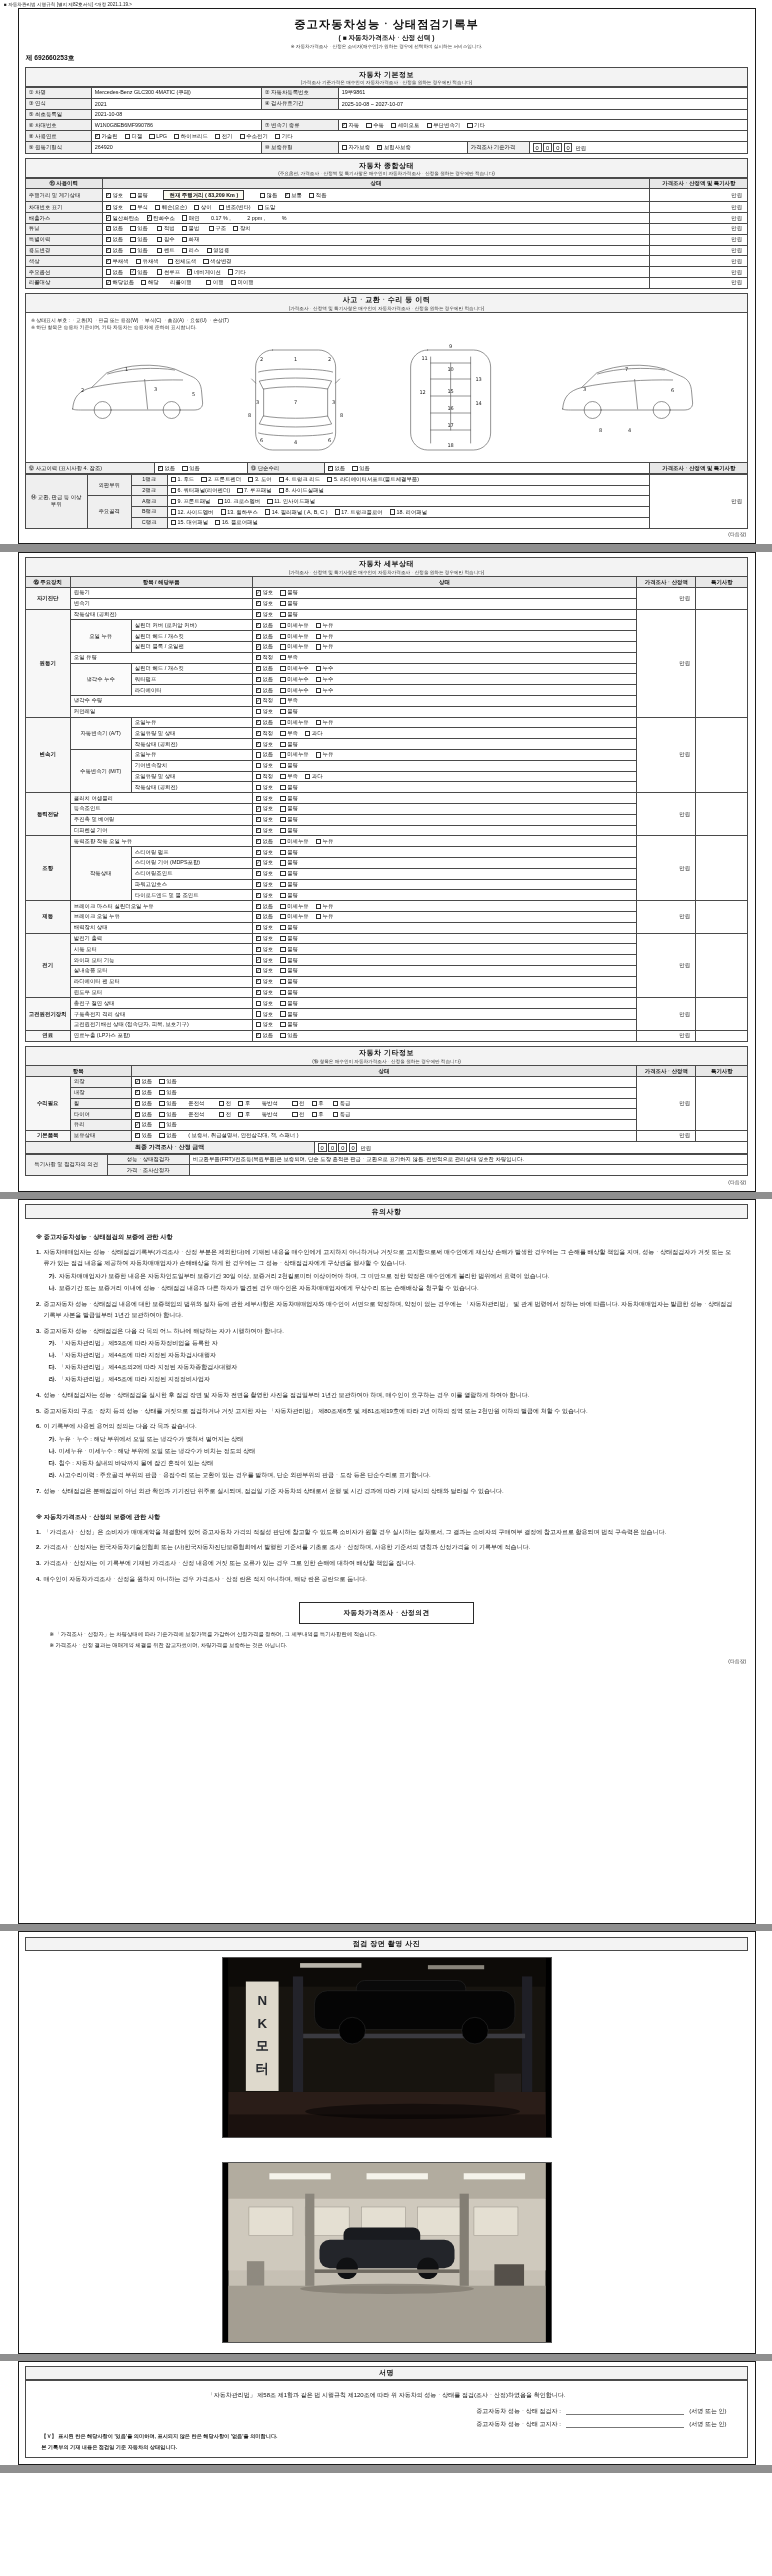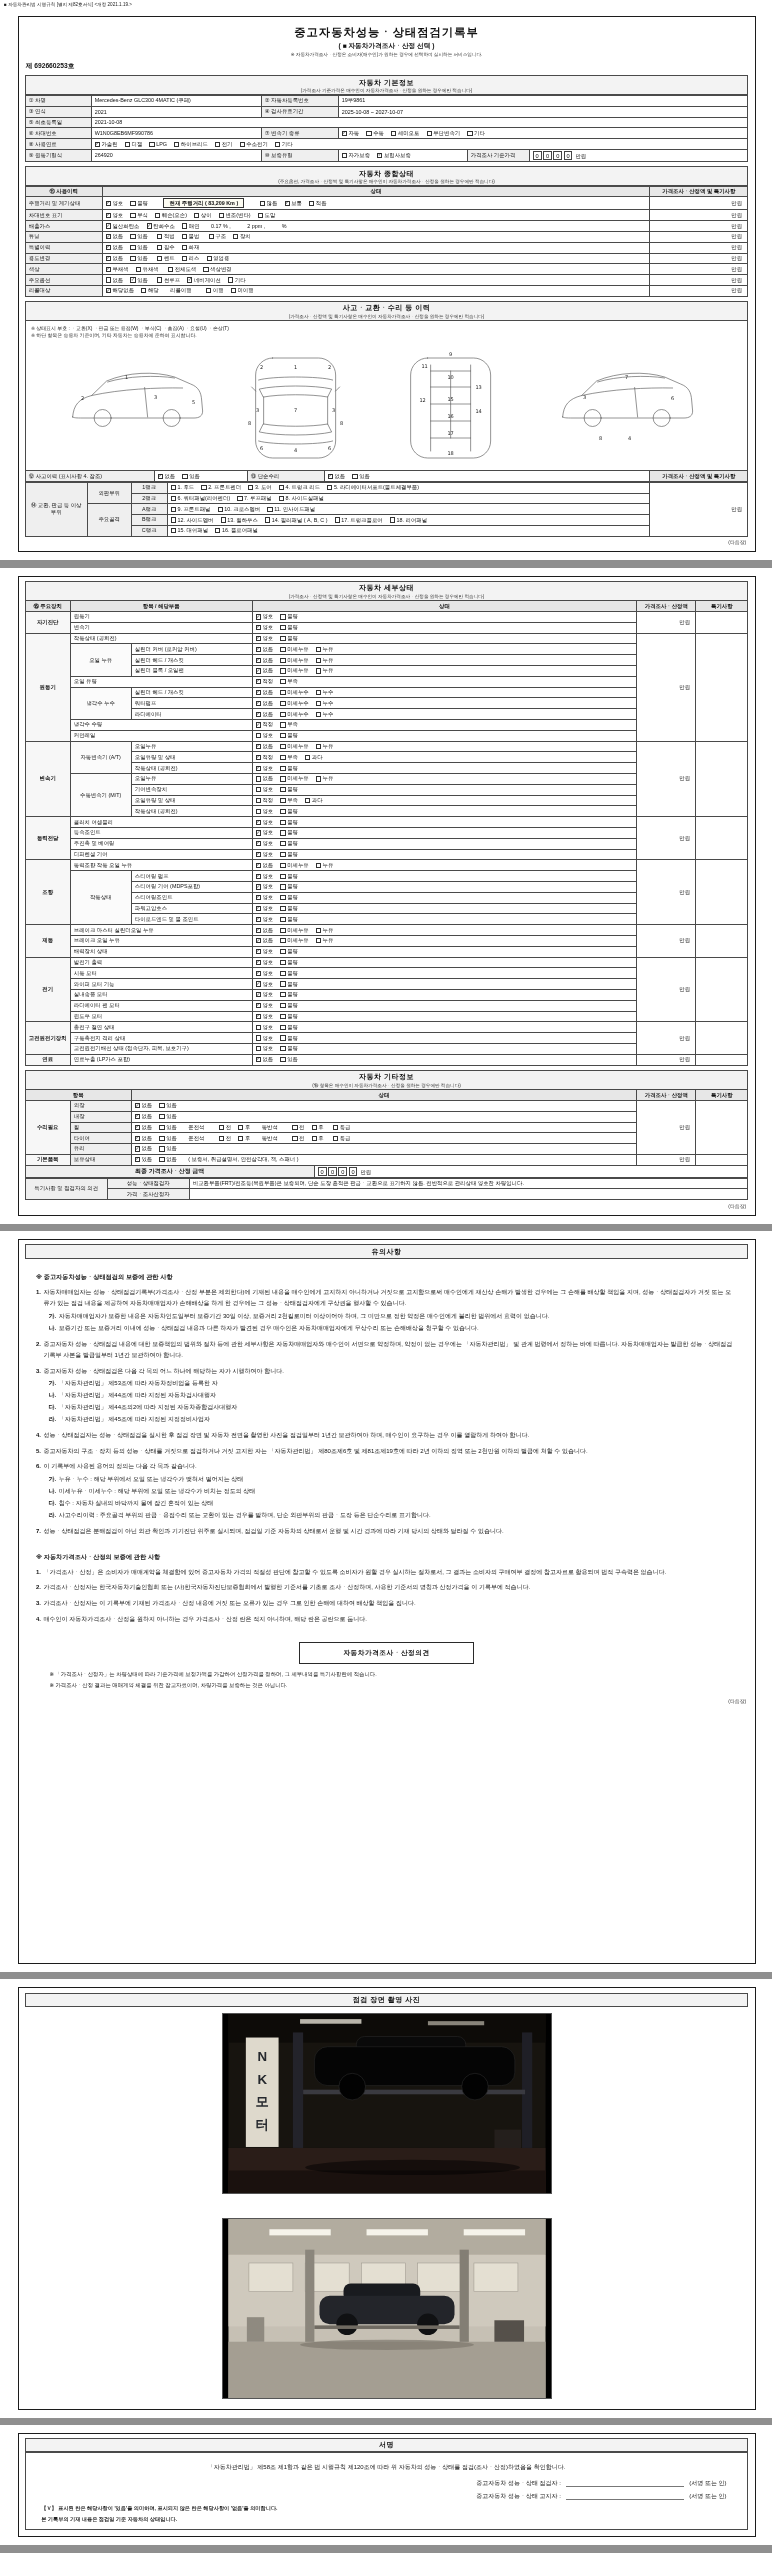--- a/index.html
+++ b/index.html
@@ -1,21 +1,21 @@
 <!DOCTYPE html>
 <html lang="ko" style="font-size:8.2px"><head>
 <meta charset="utf-8">
 <title>중고자동차성능·상태점검기록부</title>
 <style>
   *{box-sizing:border-box;margin:0;padding:0}
   html,body{background:#ffffff}
   body{width:773px;font-family:"Liberation Sans","DejaVu Sans",sans-serif;color:#111;font-size:5.7px}
   .topline{font-size:4.6px;color:#222;padding:1.5px 4.1px 1px}
   .gap{height:7.2px;background:#8f8f8f;width:773px}
-  .card{width:738px;margin:8px auto;border:0.8px solid #1c1c1c;background:#fff;padding:4.1px 6.2px 6.2px}
+  .card{width:738px;margin:0 auto;border:0.8px solid #1c1c1c;background:#fff;padding:4.1px 6.2px 6.2px}
   .title-wrap{text-align:center;padding:4.1px 0 1px}
   .title{font-size:11.3px;font-weight:bold;letter-spacing:1px}
   .subtitle{font-size:6.7px;font-weight:bold;margin-top:2.1px}
   .subnote{font-size:4.6px;color:#333;margin-top:1.5px}
   .docno{font-size:6.7px;font-weight:bold;margin:4.1px 0 2.6px;padding-left:1px}
   .sec-bar{border:0.5px solid #4a4a4a;background:#f3f3f3;text-align:center;padding:1.5px 0 1px;margin-top:4.1px}
   .sec-bar .sb-t{font-weight:bold;font-size:7px;letter-spacing:0.5px}
   .sec-bar .sb-n{font-size:4.6px;color:#333;margin-top:0.5px}
   .t{width:100%;border-collapse:collapse;table-layout:fixed;margin-top:-0.5px}
   .t td{border:0.5px solid #4a4a4a;padding:1px 3.1px;font-size:5.4px;vertical-align:middle;height:10.8px;word-break:keep-all}

